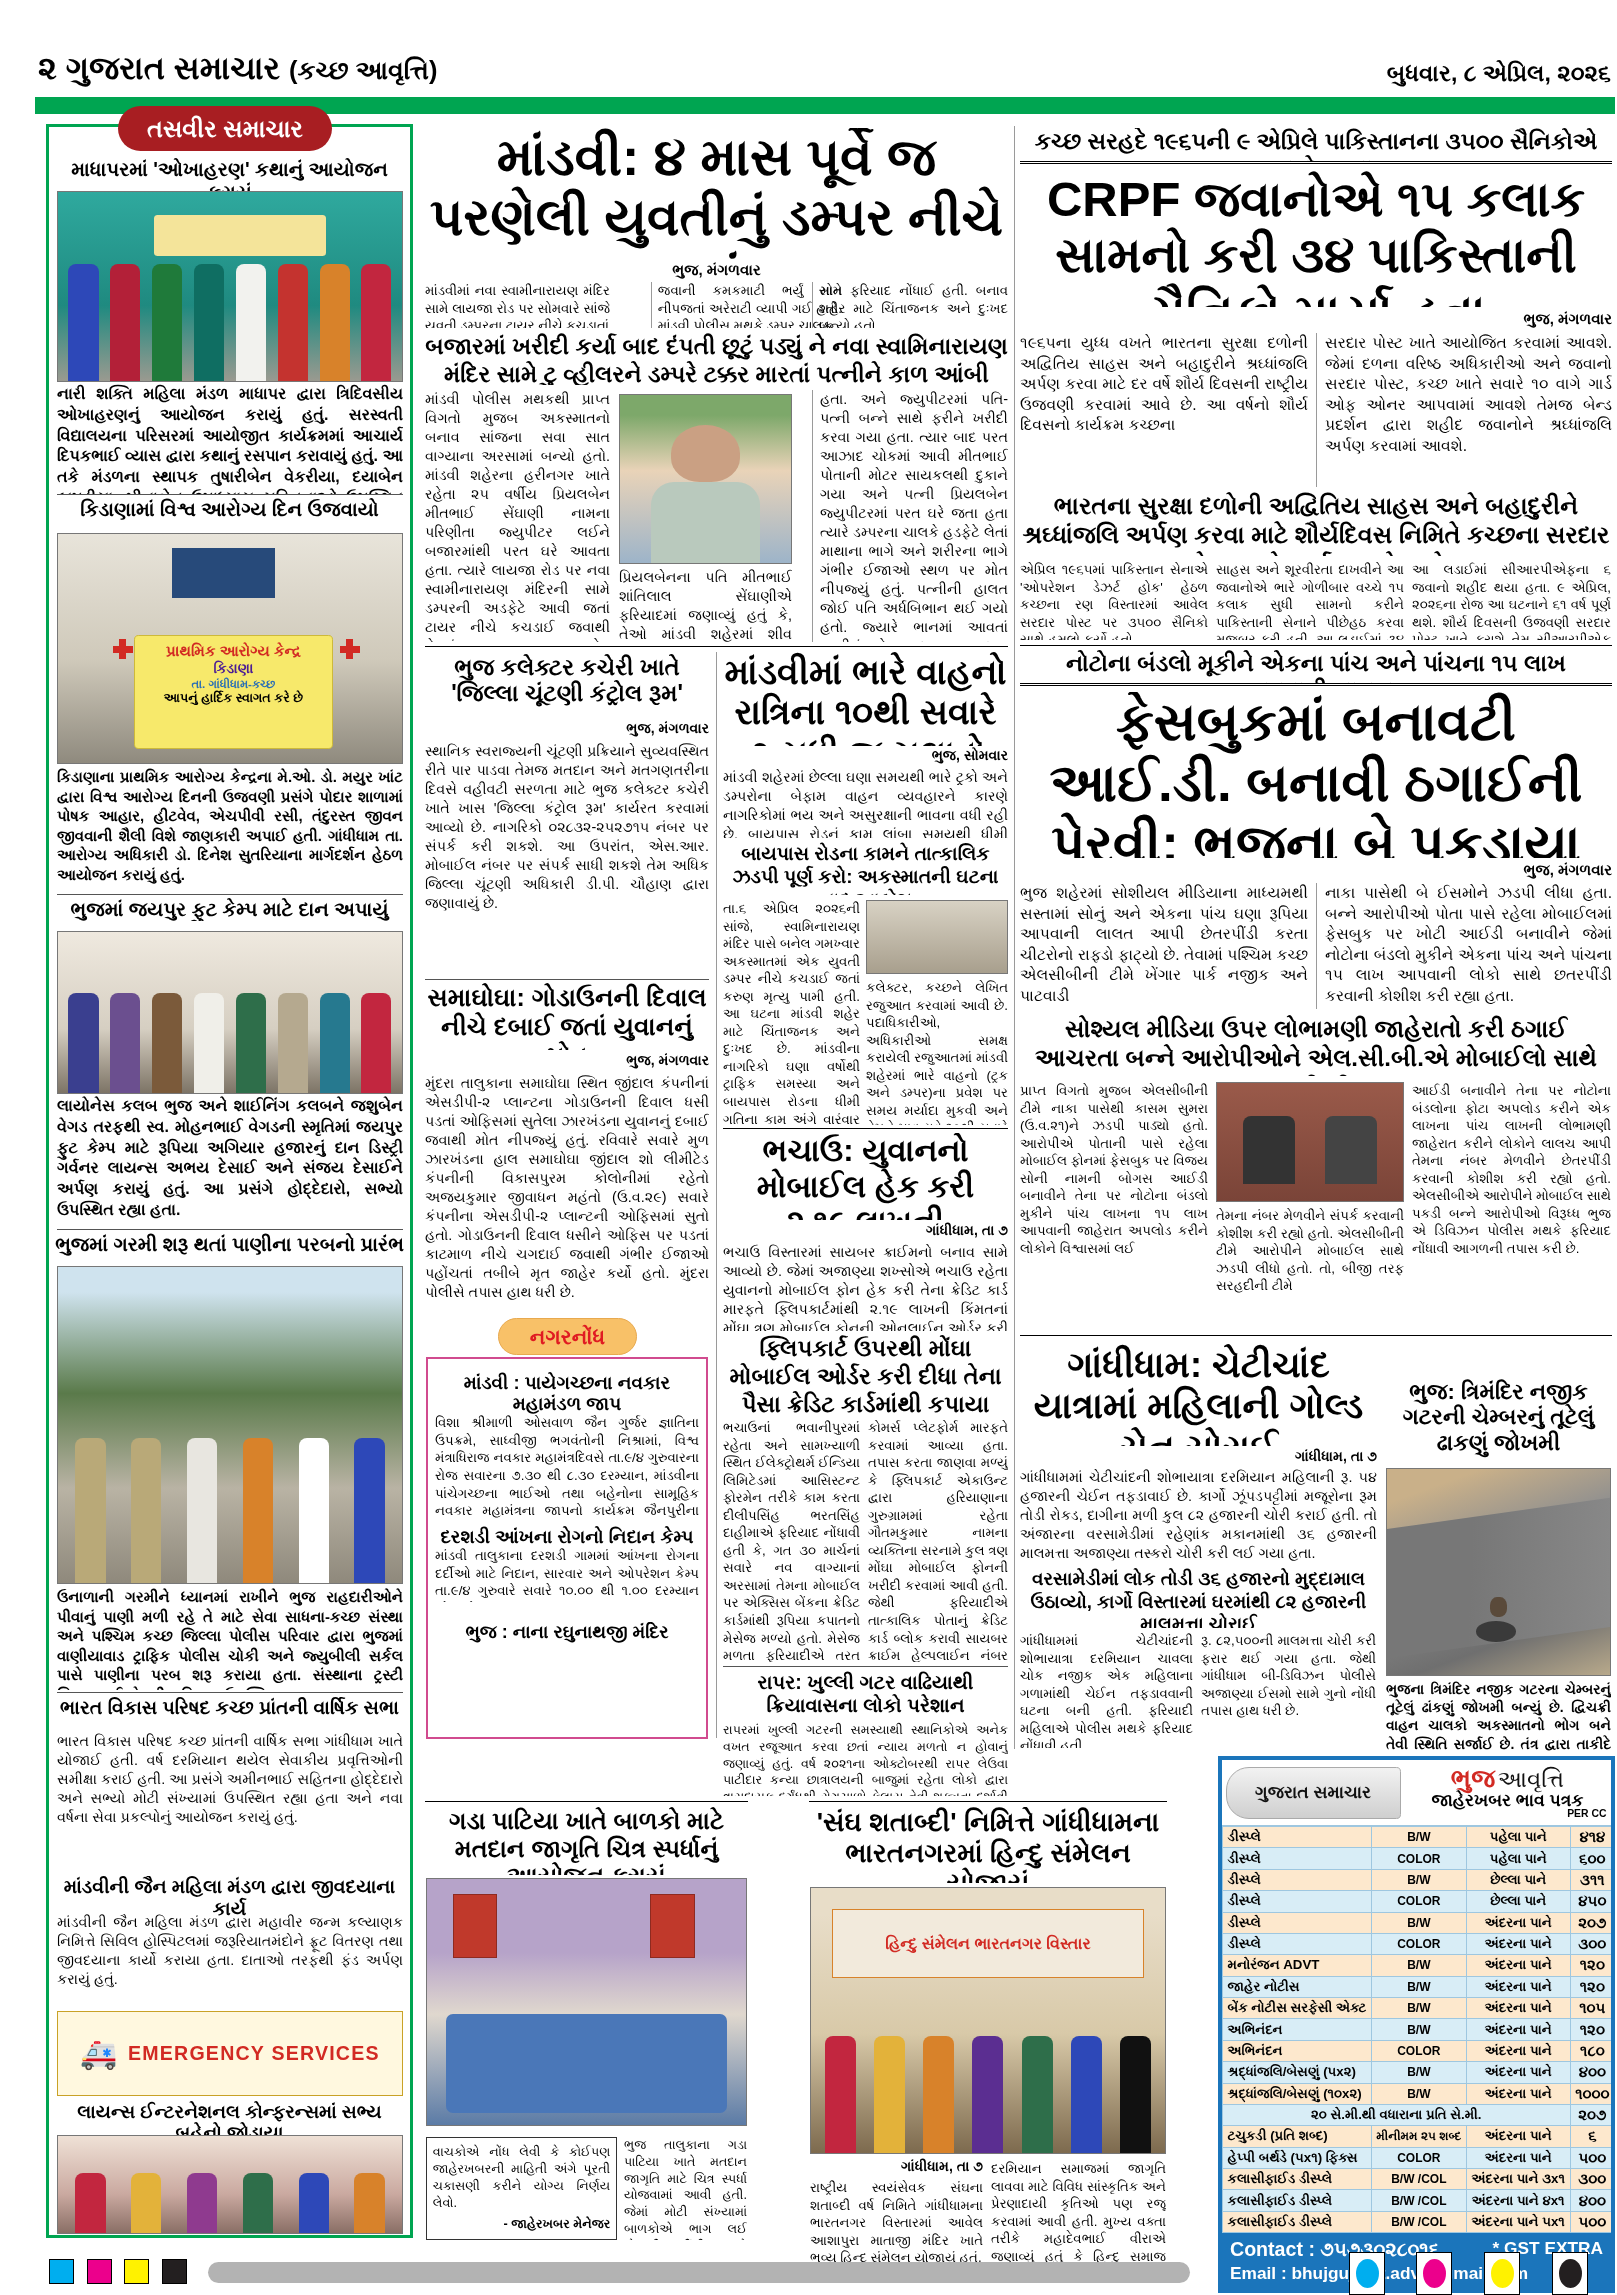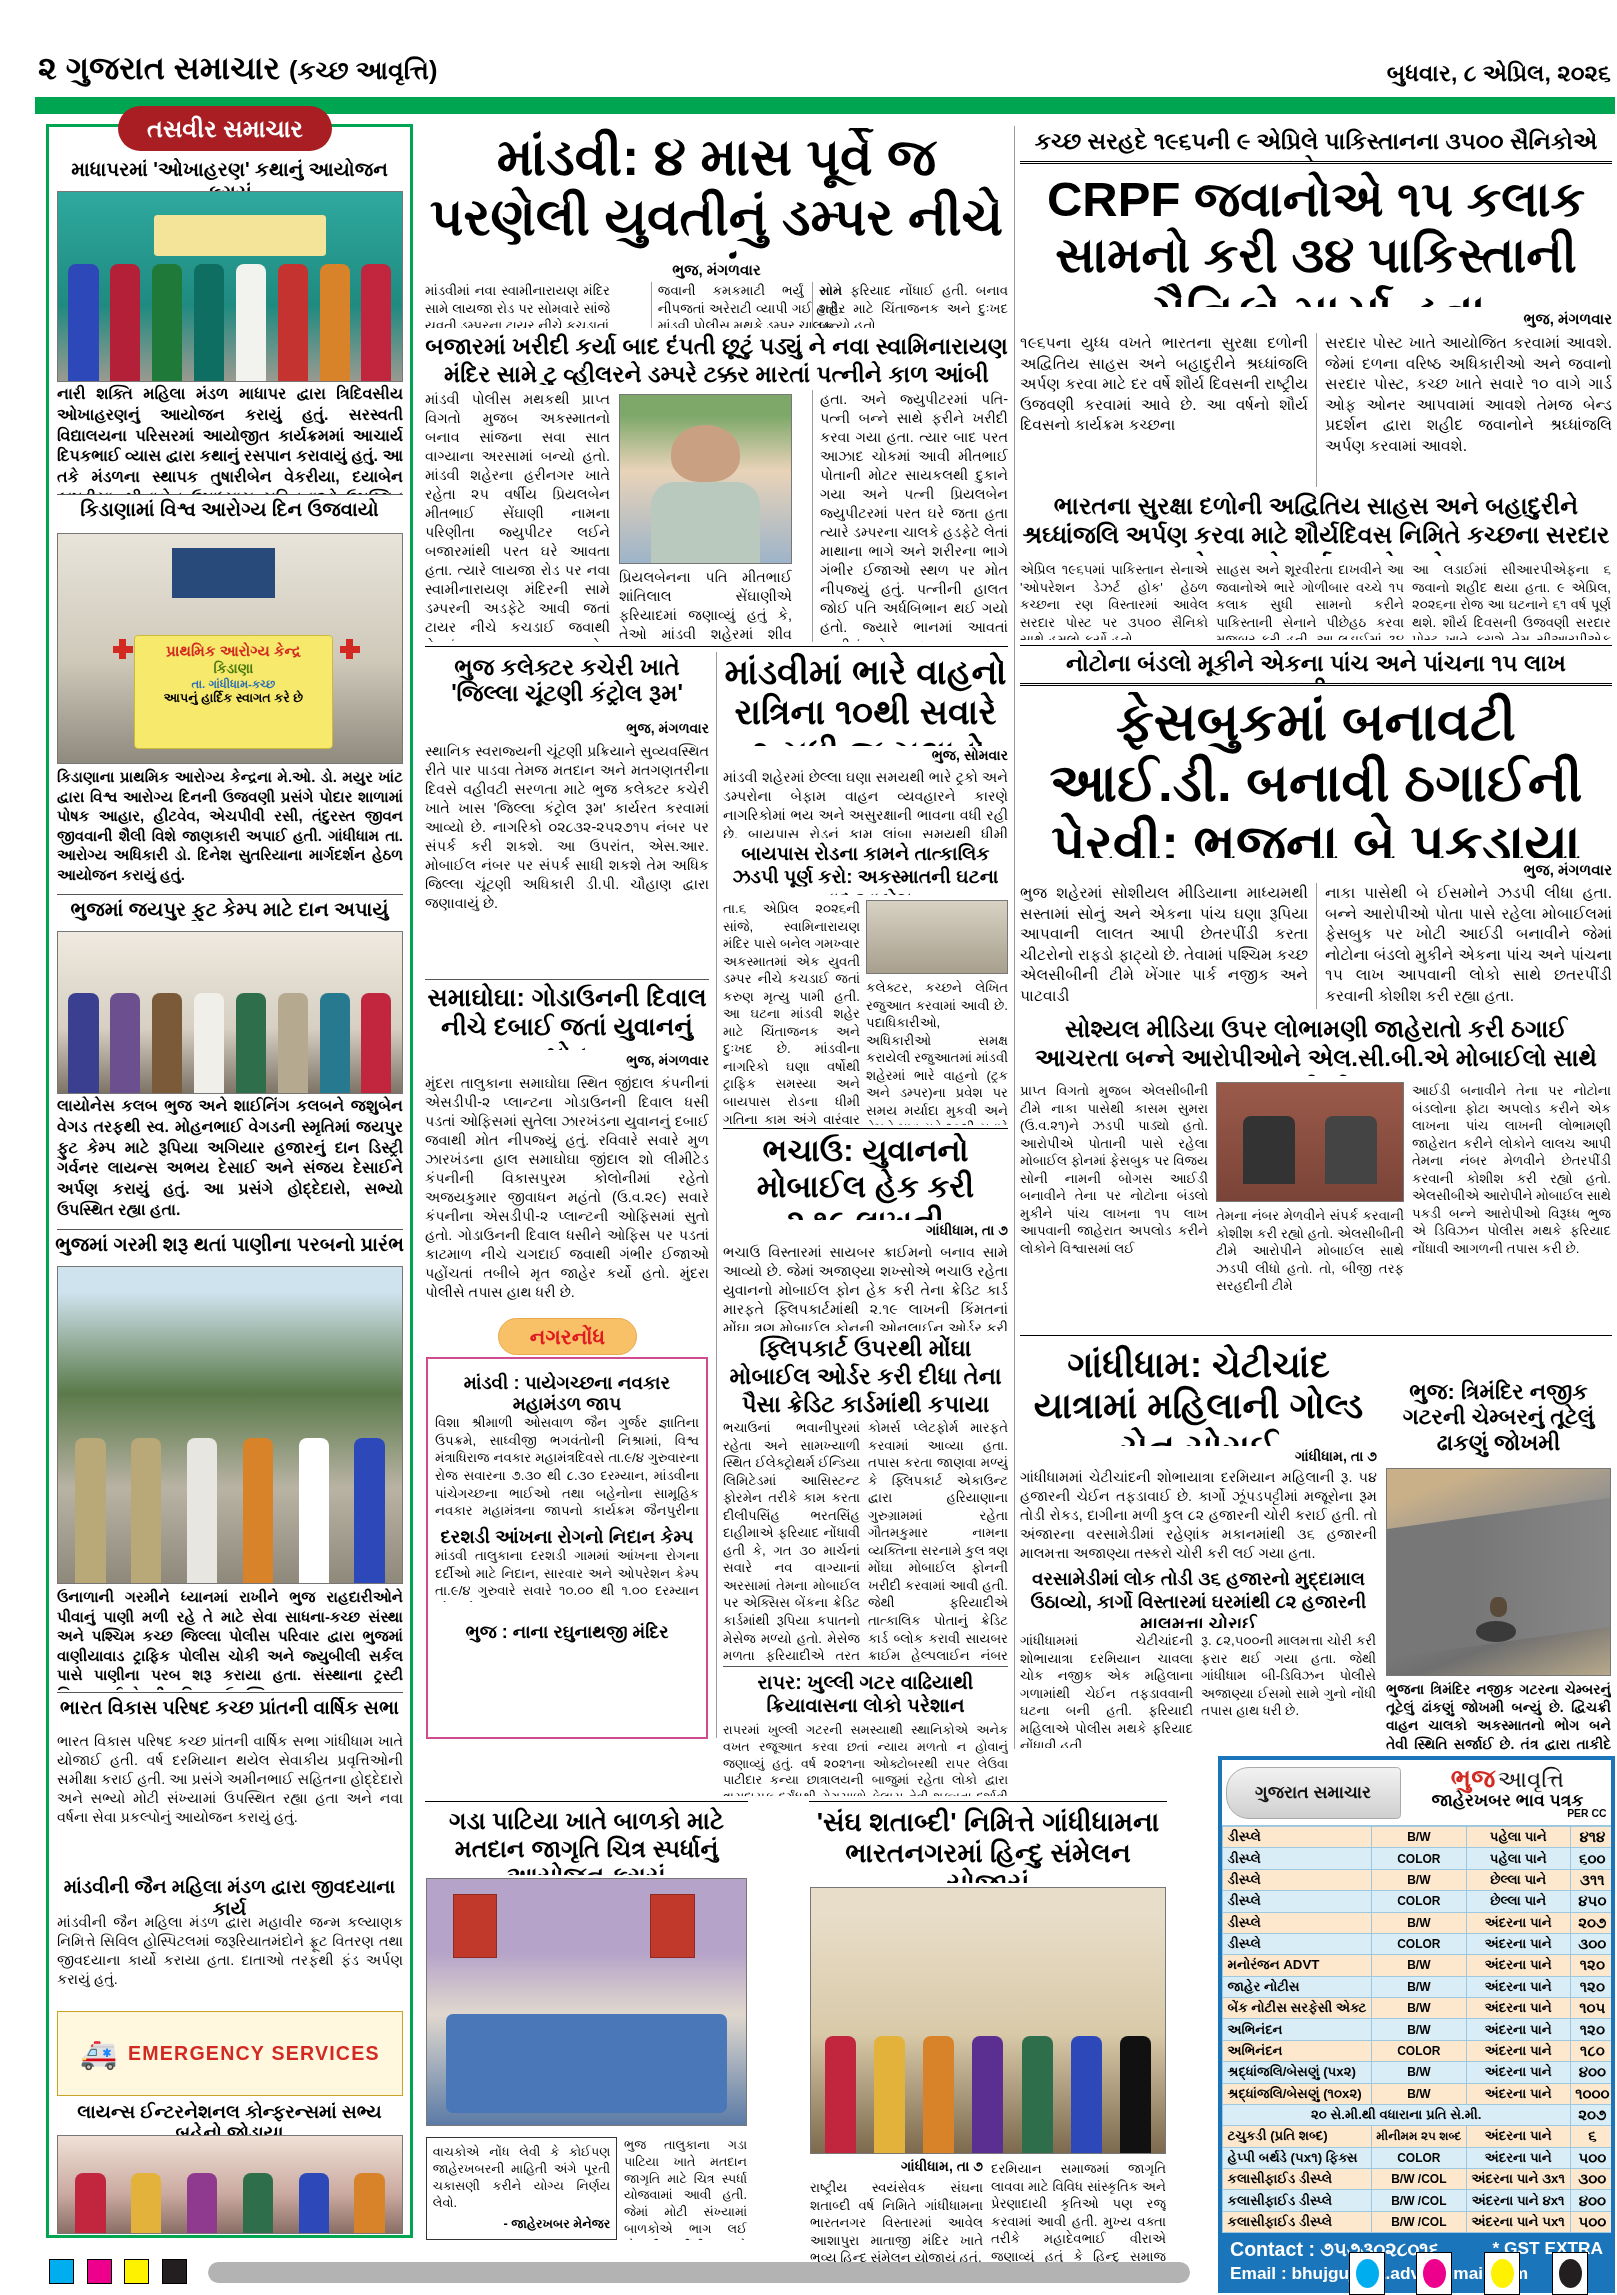--- a/index.html
+++ b/index.html
@@ -69,21 +69,21 @@
   </div>
 </div>
 <div class="abs cap" style="left:57px;top:384px;width:346px;height:110px;">નારી શક્તિ મહિલા મંડળ માધાપર દ્વારા ત્રિદિવસીય ઓખાહરણનું આયોજન કરાયું હતું. સરસ્વતી વિદ્યાલયના પરિસરમાં આયોજીત કાર્યક્રમમાં આચાર્ય દિપકભાઈ વ્યાસ દ્વારા કથાનું રસપાન કરાવાયું હતું. આ તકે મંડળ‍ના સ્થાપક તુષારીબેન વેકરીયા, દયાબેન કાપડીયા, મીનાબેન ઉપાધ્યાય સહિતનાઓ ઉપસ્થિત રહ્યા હતા.</div>
 
 <div class="abs hrthin" style="left:57px;top:494px;width:346px;"></div>
 <div class="abs hl" style="left:55px;top:498px;width:349px;font-size:19.6px;">કિડાણામાં વિશ્વ આરોગ્ય દિન ઉજવાયો</div>
 <div class="photo" style="left:57px;top:533px;width:346px;height:231px;background:linear-gradient(180deg,#e8e4da,#cfc9ba 55%,#8f8a7e);">
   <div class="abs" style="left:33%;top:6%;width:30%;height:22%;background:#274a7a;"></div>
   <div class="abs" style="left:22%;top:44%;width:58%;height:50%;background:#f7e96b;border:1.7px solid #cdb93a;border-radius:4.6px;text-align:center;overflow:hidden;">
     <div style="color:#d22a23;font-weight:bold;font-size:15px;margin-top:5.8px;">પ્રાથમિક આરોગ્ય કેન્દ્ર</div>
-    <div style="color:#4d7c0f;font-weight:bold;font-size:14px;">કિડાણા</div>
+    <div style="color:#4c1d95;font-weight:bold;font-size:14px;">કિડાણા</div>
     <div style="color:#2a6fb5;font-weight:bold;font-size:11.6px;">તા. ગાંધીધામ-કચ્છ</div>
     <div style="color:#000000;font-weight:bold;font-size:12.7px;">આપનું હાર્દિક સ્વાગત કરે છે</div>
   </div>
   <div class="abs" style="left:16%;top:46%;width:19.6px;height:19.6px;background:
     linear-gradient(#d22a23,#d22a23) 50% 0/7px 100% no-repeat, linear-gradient(#d22a23,#d22a23) 0 50%/100% 7px no-repeat;"></div>
   <div class="abs" style="left:82%;top:46%;width:19.6px;height:19.6px;background:
     linear-gradient(#d22a23,#d22a23) 50% 0/7px 100% no-repeat, linear-gradient(#d22a23,#d22a23) 0 50%/100% 7px no-repeat;"></div>
 </div>
 <div class="abs cap" style="left:57px;top:767px;width:346px;height:124px;font-size:15px;">કિડાણાના પ્રાથમિક આરોગ્ય કેન્દ્રના મે.ઓ. ડો. મયુર ખાંટ દ્વારા વિશ્વ આરોગ્ય દિનની ઉજવણી પ્રસંગે પોદાર શાળામાં પોષક આહાર, હીટવેવ, એચપીવી રસી, તંદુરસ્ત જીવન જીવવાની શૈલી વિશે જાણકારી અપાઈ હતી. ગાંધીધામ તા. આરોગ્ય અધિકારી ડો. દિનેશ સુતરિયાના માર્ગદર્શન હેઠળ આયોજન કરાયું હતું.</div>
 
@@ -204,20 +204,23 @@
 </div>
 <div class="abs notebox" style="left:426px;top:2137px;width:191px;height:103px;">
   <span>વાચકોએ નોંધ લેવી કે કોઈપણ જાહેરખબરની માહિતી અંગે પૂરતી ચકાસણી કરીને યોગ્ય નિર્ણય લેવો.</span>
   <div style="text-align:right;font-weight:bold;margin-top:3.5px;">- જાહેરખબર મેનેજર</div>
 </div>
 <div class="abs bt" style="left:624px;top:2137px;width:123px;height:103px;font-size:12.7px;">ભુજ તાલુકાના ગડા પાટિયા ખાતે મતદાન જાગૃતિ માટે ચિત્ર સ્પર્ધા યોજવામાં આવી હતી. જેમાં મોટી સંખ્યામાં બાળકોએ ભાગ લઈ પોતાની પીંછી અને રંગોના માધ્યમથી મતદાનનો સંદેશ આપતા વિવિધ કલ્પના ચિત્રો દોર્યા હતા.</div>
 
 <div class="abs hr" style="left:809px;top:1801px;width:358px;"></div>
 <div class="abs hl" style="left:809px;top:1807px;width:358px;height:76px;font-size:26.6px;">'સંઘ શતાબ્દી' નિમિત્તે ગાંધીધામના ભારતનગરમાં હિન્દુ સંમેલન યોજાયું</div>
 <div class="photo" style="left:810px;top:1887px;width:356px;height:267px;background:linear-gradient(180deg,#e8ddc8 10%,#d8c9a8 55%,#7d6a4e);">
+  <div class="abs" style="left:6%;top:8%;width:88%;height:26%;background:#f2eadc;border:1.7px solid #d8822a;display:flex;align-items:center;justify-content:center;">
+    <span style="color:#d22a23;font-weight:bold;font-size:16px;">હિન્દુ સંમેલન ભારતનગર વિસ્તાર</span>
+  </div>
   <div class="figrow">
     <div class="fig" style="background:#c2263f;height:44%;"></div>
       <div class="fig" style="background:#e3b23a;height:44%;"></div>
     <div class="fig" style="background:#d8822a;height:44%;"></div>
       <div class="fig" style="background:#5b2e91;height:44%;"></div>
     <div class="fig" style="background:#2e6e4a;height:44%;"></div>
       <div class="fig" style="background:#2d48b8;height:44%;"></div>
     <div class="fig" style="background:#111111;height:44%;"></div>
   </div>
 </div>

